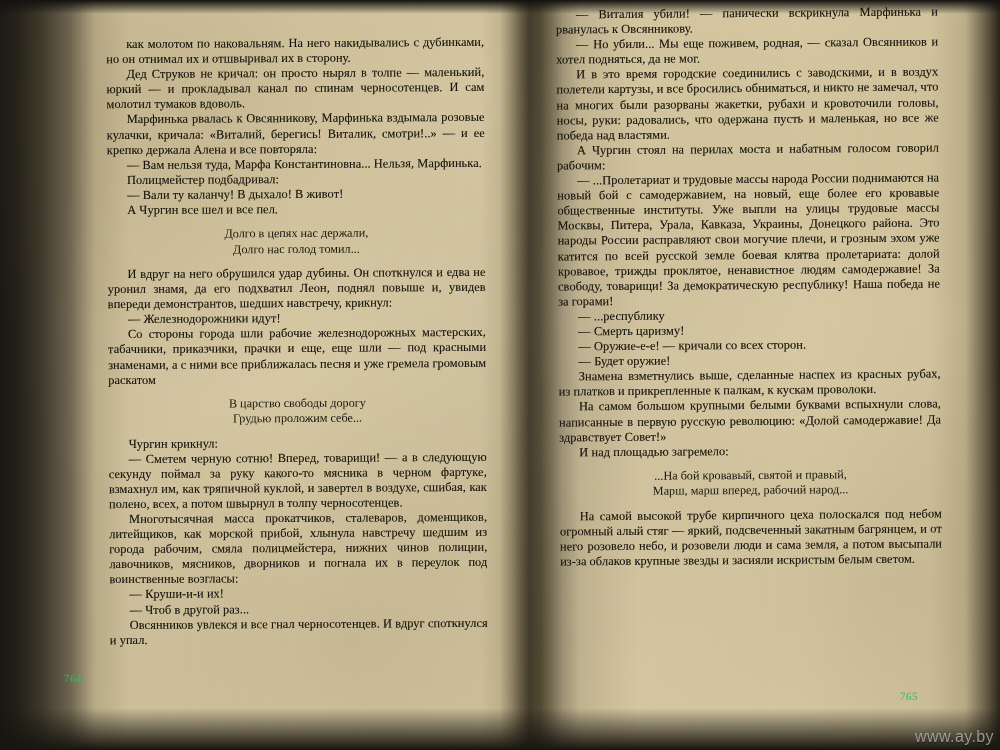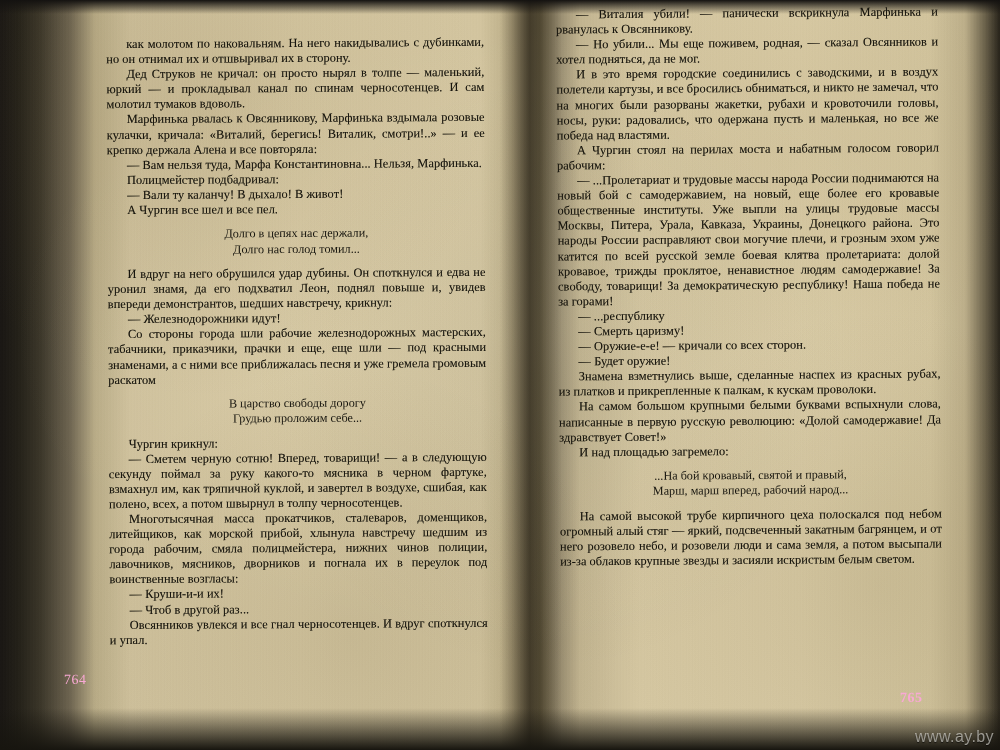--- a/index.html
+++ b/index.html
@@ -109,26 +109,26 @@
     line-height: 15.4px;
     text-align: center;
     margin: 9px 0 9px 0;
     color: #17150e;
     text-indent: 0;
   }
   .verse div { white-space: nowrap; }
 
   .folio {
     position: absolute;
-    font-size: 14px;
-    color: #f9a8d4;
+    font-size: 11px;
+    color: #22c55e;
     letter-spacing: 0.5px;
   }
   .folio-left { left: 64px; top: 672px; transform: rotate(-0.4deg); }
-  .folio-right { left: 900px; top: 690px; transform: rotate(-0.4deg); font-weight: bold; }
+  .folio-right { left: 900px; top: 690px; transform: rotate(-0.4deg); }
 
   .watermark {
     position: absolute;
     right: 6px;
     bottom: 4px;
     font-family: "Liberation Sans", sans-serif;
     font-size: 16px;
     color: rgba(250,248,240,0.55);
     letter-spacing: 0.4px;
     text-shadow: 0 1px 1px rgba(0,0,0,0.6);

